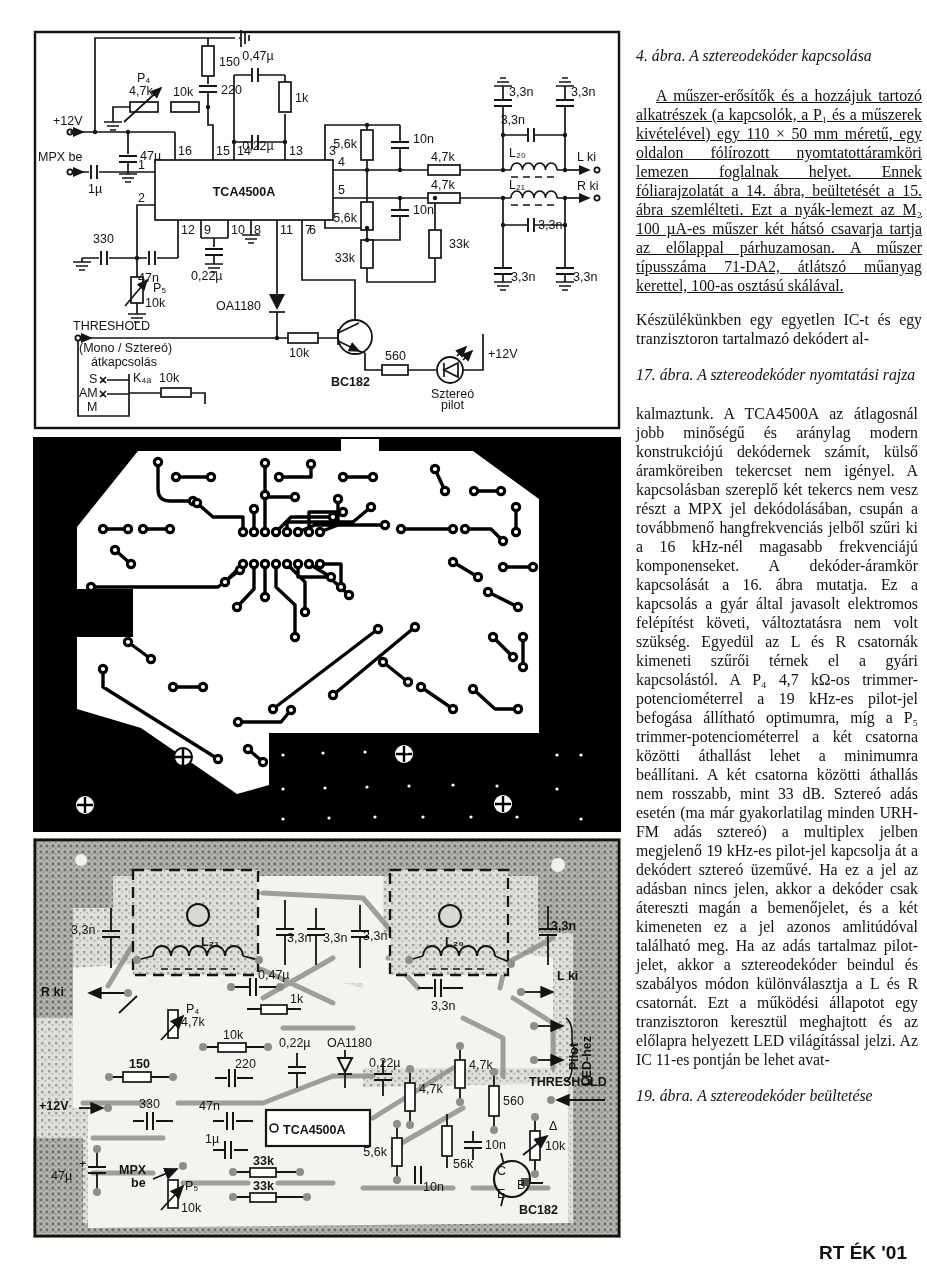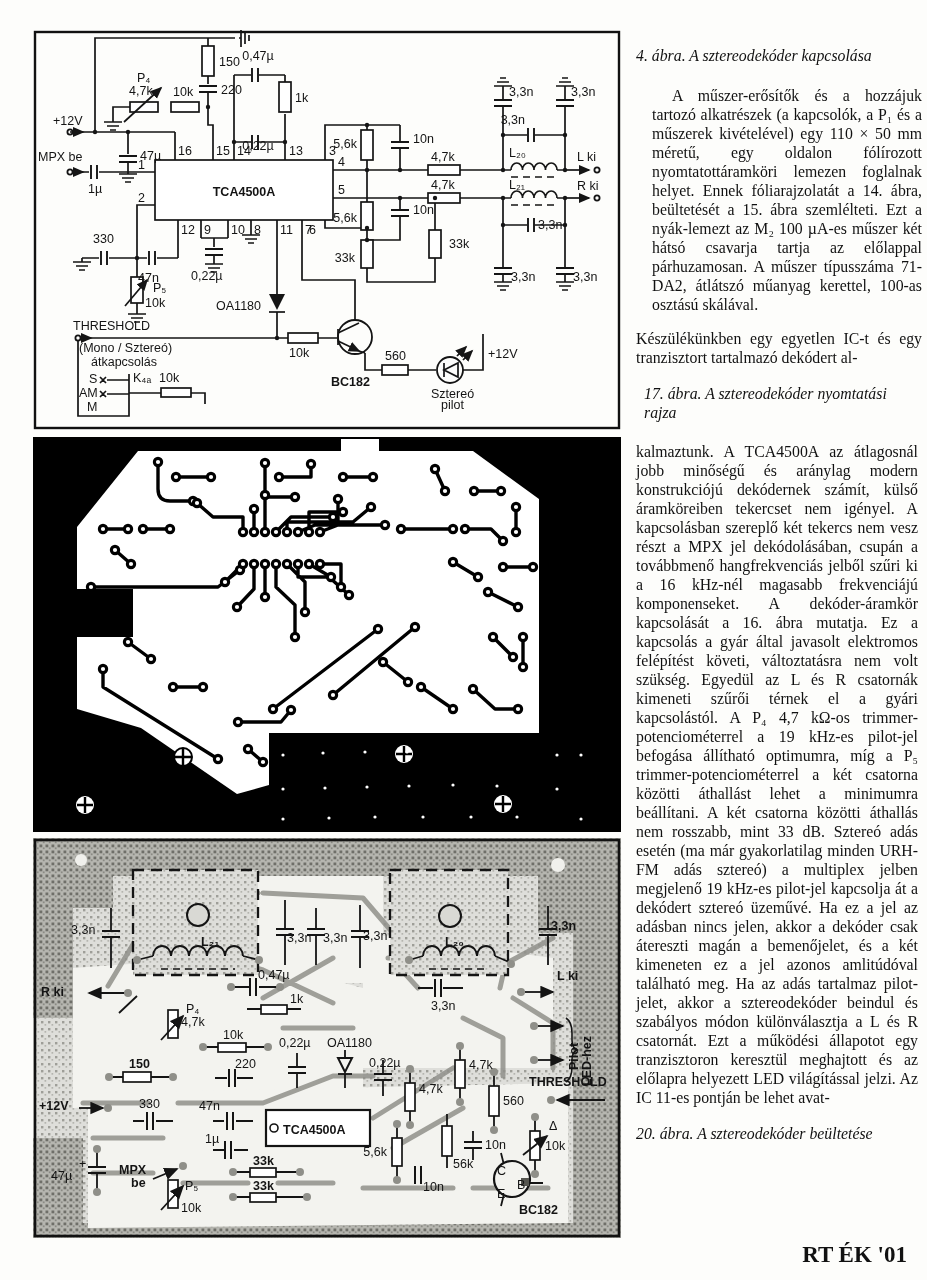--- a/index.html
+++ b/index.html
@@ -16,31 +16,31 @@
   .dash{fill:none;stroke:#151515;stroke-width:1.6px;stroke-dasharray:7 5;}
   .dlbl{font-family:"Liberation Sans",sans-serif;font-size:12.5px;fill:#141414;}
   .trace{fill:none;stroke:#000;stroke-width:3.4px;stroke-linecap:round;stroke-linejoin:round;}
   .gtrace{fill:none;stroke:#8f8f89;stroke-width:5px;stroke-linecap:round;stroke-linejoin:round;opacity:.85;}
   .blk{fill:none;stroke:#141414;stroke-width:1.8px;}
   
   .col{position:absolute;left:636px;top:0;width:286px;padding-top:46px;
        font-size:15.8px;line-height:19px;text-align:justify;}
   .cap{font-style:italic;}
   .cap16{margin:0;}
-  .para1{margin:21px 0 0 16px;text-indent:20px;}
+  .para1{margin:21px 0 0 0;text-indent:20px;text-decoration:underline;}
   .h1{margin:18px 0 0 0;font-family:"Liberation Sans",sans-serif;font-weight:bold;
       font-size:16.5px;font-style:normal;text-align:left;}
   .para2{margin:15px 0 0 0;}
-  .cap17{margin:17px 0 0 8px;text-align:left;}
+  .cap17{margin:17px 0 0 0;text-align:left;}
   .para3{margin:20px 4px 0 0;}
   .cap18{margin:17px 0 0 0;text-align:left;}
   .footer-l{position:absolute;left:38px;top:1300px;font-family:"Liberation Sans",sans-serif;
             font-size:19px;font-weight:600;}
-  .footer-r{position:absolute;right:20px;top:1242px;font-family:Liberation Serif, serif;
-            font-size:23px;font-weight:bold;}
+  .footer-r{position:absolute;right:20px;top:1242px;font-family:Liberation Sans, sans-serif;
+            font-size:19px;font-weight:bold;}
 </style>
 </head>
 <body>
 
 <div class="page">
 
   <figure class="fig fig16">
     <svg viewBox="0 0 588 400" width="588" height="400">
       <defs>
         <marker id="ar16" markerWidth="8" markerHeight="8" refX="6" refY="3" orient="auto">
@@ -713,21 +713,21 @@
           <text x="220" y="352" font-weight="bold" class="dlbl">33k</text>
           <text x="545" y="232" font-size="11" font-weight="bold" transform="rotate(-90 545 232)" class="dlbl">Pilot</text>
           <text x="558" y="248" font-size="11" font-weight="bold" transform="rotate(-90 558 248)" class="dlbl">LED-hez</text>
         </g>
     </svg>
   </figure>
 
   <aside class="col">
     <p class="cap cap16">4. ábra. A sztereodekóder kapcsolása</p>
     <p class="para1">A műszer-erősítők és a hozzájuk tartozó alkatrészek (a kapcsolók, a P₁ és a műszerek kivételével) egy 110 × 50 mm méretű, egy oldalon fólírozott nyomtatottáramköri lemezen foglalnak helyet. Ennek fóliarajzolatát a 14. ábra, beültetését a 15. ábra szemlélteti. Ezt a nyák-lemezt az M₂ 100 µA-es műszer két hátsó csavarja tartja az előlappal párhuzamosan. A műszer típusszáma 71-DA2, átlátszó műanyag kerettel, 100-as osztású skálával.</p>
-    <p class="para2">Készülékünkben egy egyetlen IC-t és egy tranzisztort tartalmazó dekódert al-</p>
+    <p class="para2">Készülékünkben egy egyetlen IC-t és egy tranzisztoron tartalmazó dekódert al-</p>
     <p class="cap cap17">17. ábra. A sztereodekóder nyomtatási rajza</p>
     <p class="para3">kalmaztunk. A TCA4500A az átlagosnál jobb minőségű és aránylag modern konstrukciójú dekódernek számít, külső áramköreiben tekercset nem igényel. A kapcsolásban szereplő két tekercs nem vesz részt a MPX jel dekódolásában, csupán a továbbmenő hangfrekvenciás jelből szűri ki a 16 kHz-nél magasabb frekvenciájú komponenseket. A dekóder-áramkör kapcsolását a 16. ábra mutatja. Ez a kapcsolás a gyár által javasolt elektromos felépítést követi, változtatásra nem volt szükség. Egyedül az L és R csatornák kimeneti szűrői térnek el a gyári kapcsolástól. A P₄ 4,7 kΩ-os trimmer-potenciométerrel a 19 kHz-es pilot-jel befogása állítható optimumra, míg a P₅ trimmer-potenciométerrel a két csatorna közötti áthallást lehet a minimumra beállítani. A két csatorna közötti áthallás nem rosszabb, mint 33 dB. Sztereó adás esetén (ma már gyakorlatilag minden URH-FM adás sztereó) a multiplex jelben megjelenő 19 kHz-es pilot-jel kapcsolja át a dekódert sztereó üzeművé. Ha ez a jel az adásban nincs jelen, akkor a dekóder csak átereszti magán a bemenőjelet, és a két kimeneten ez a jel azonos amlitúdóval található meg. Ha az adás tartalmaz pilot-jelet, akkor a sztereodekóder beindul és szabályos módon különválasztja a L és R csatornát. Ezt a működési állapotot egy tranzisztoron keresztül meghajtott és az előlapra helyezett LED világítással jelzi. Az IC 11-es pontján be lehet avat-</p>
-    <p class="cap cap18">20. ábra. A sztereodekóder beültetése</p>
+    <p class="cap cap18">19. ábra. A sztereodekóder beültetése</p>
   </aside>
 
   <div class="footer-l">22</div>
   <div class="footer-r">RT ÉK '01</div>
 </div>
 
 </body></html>

